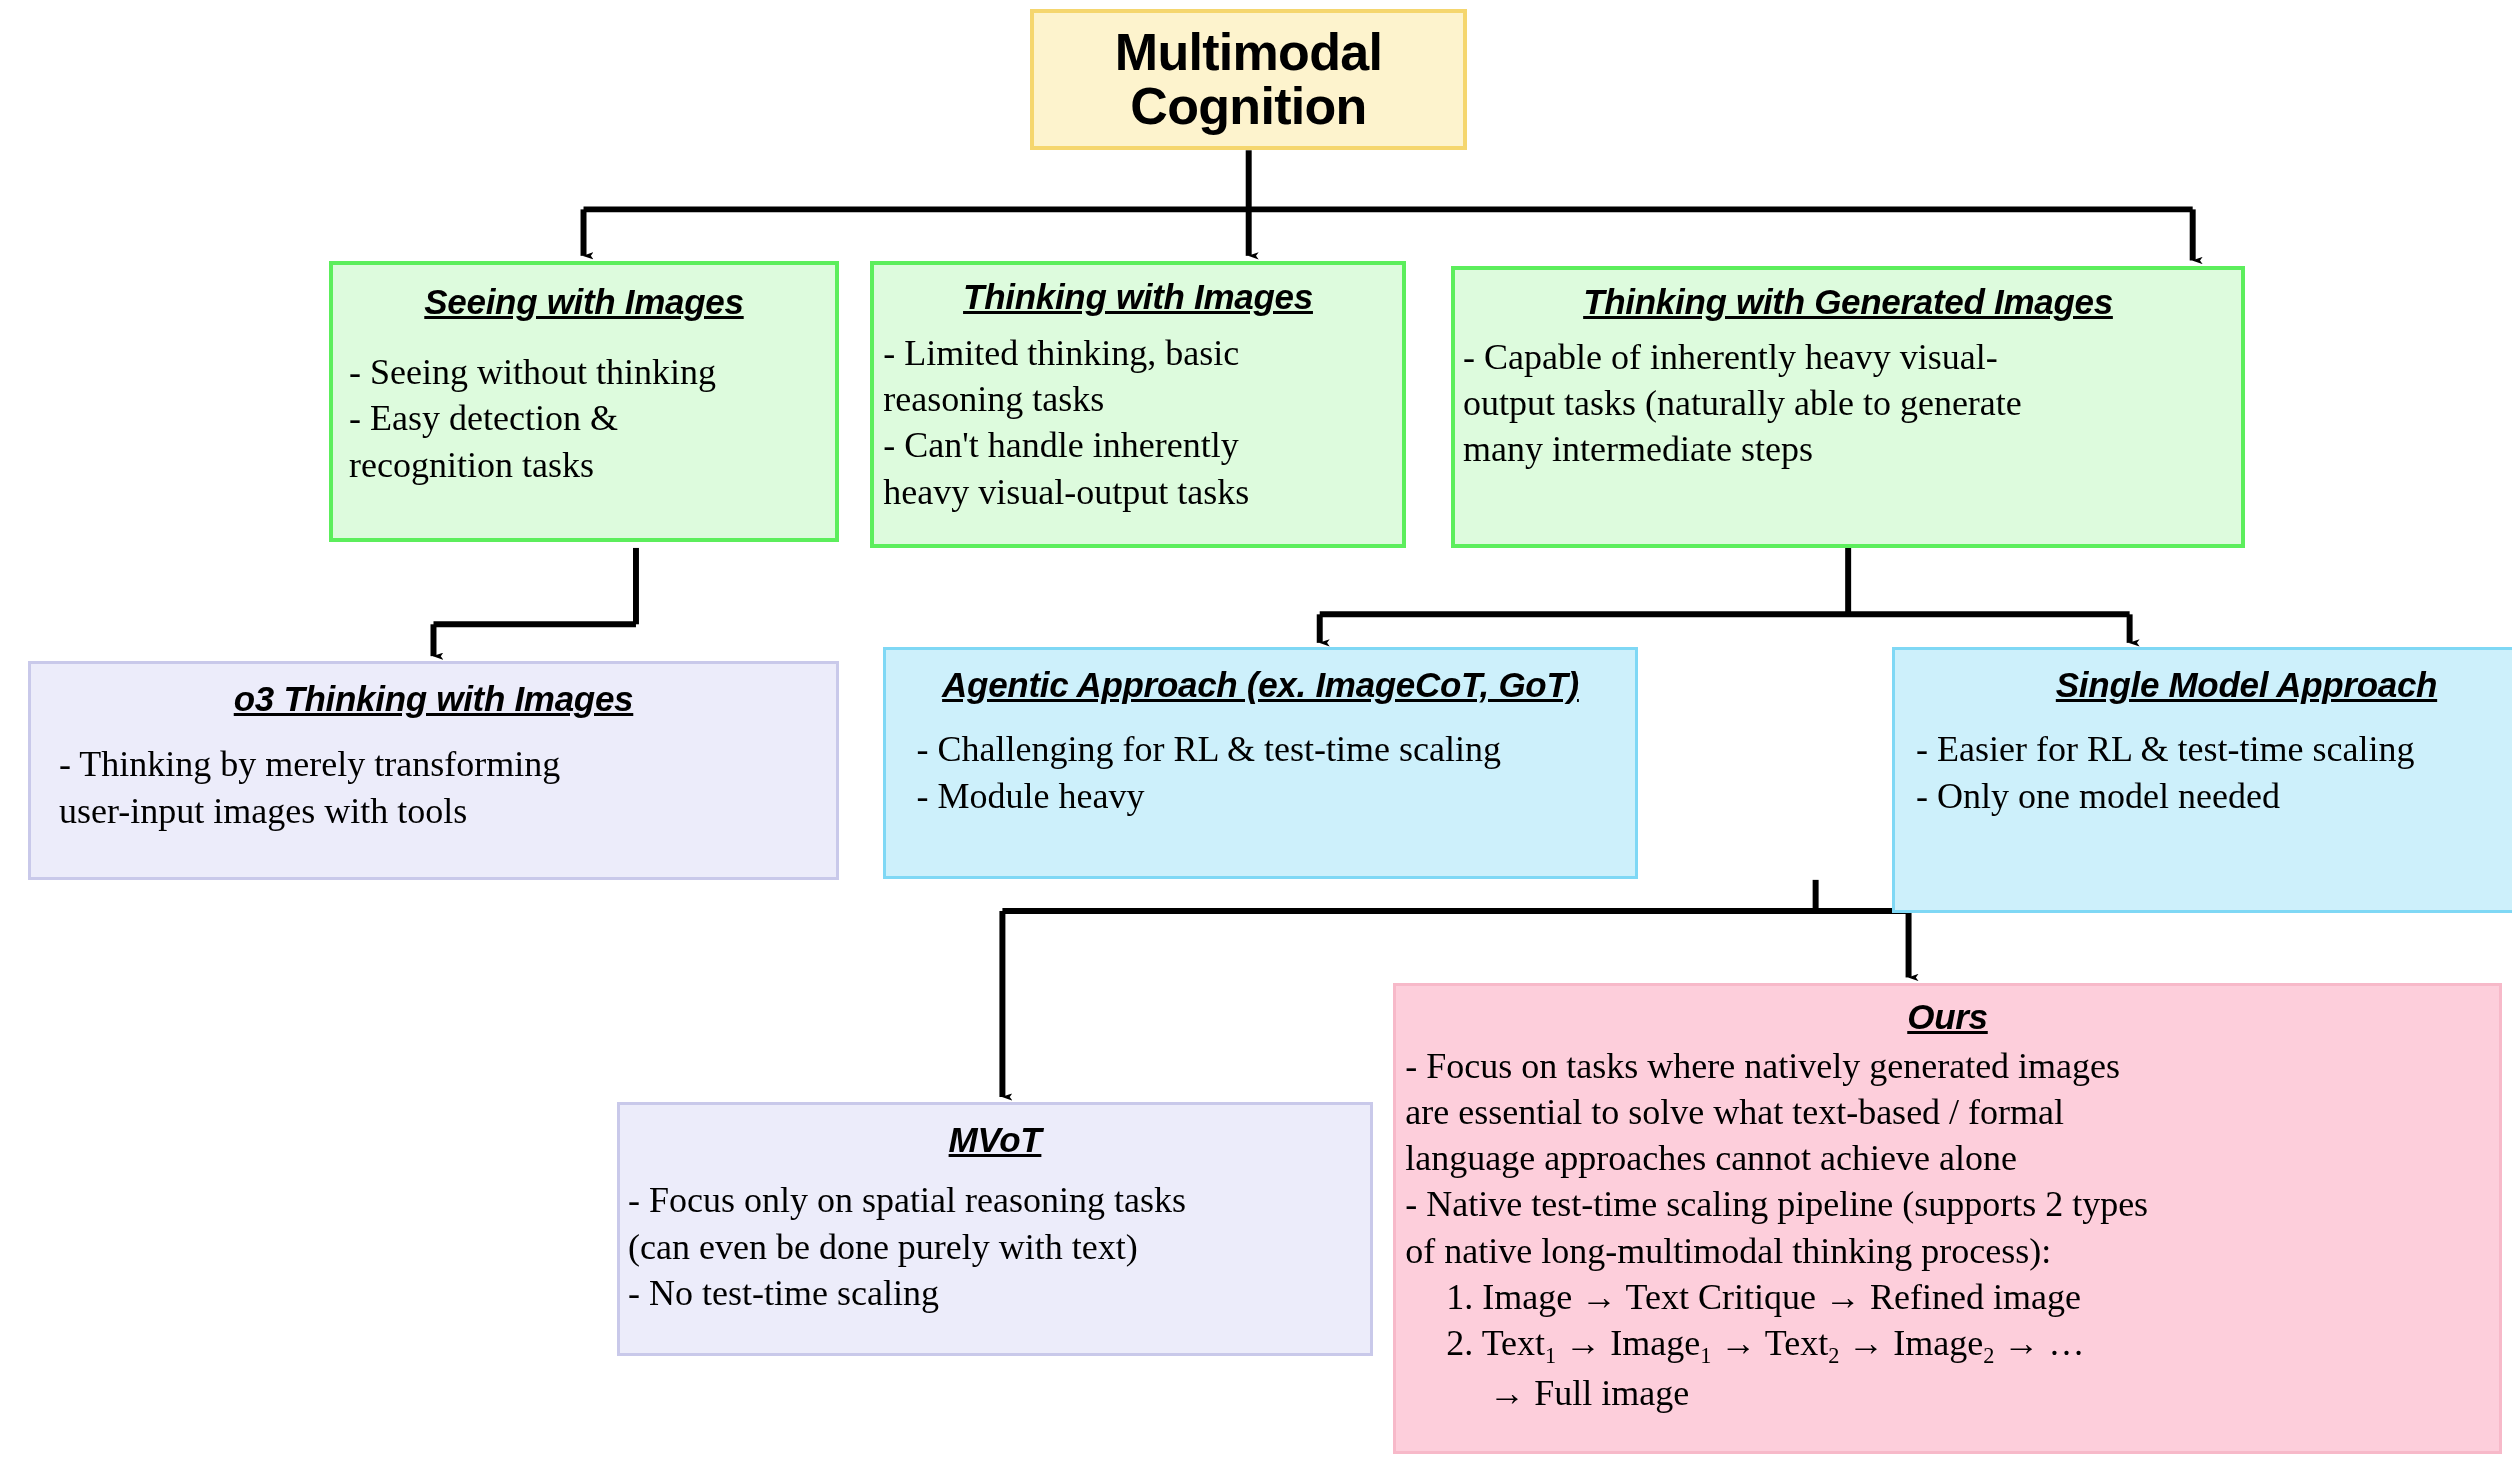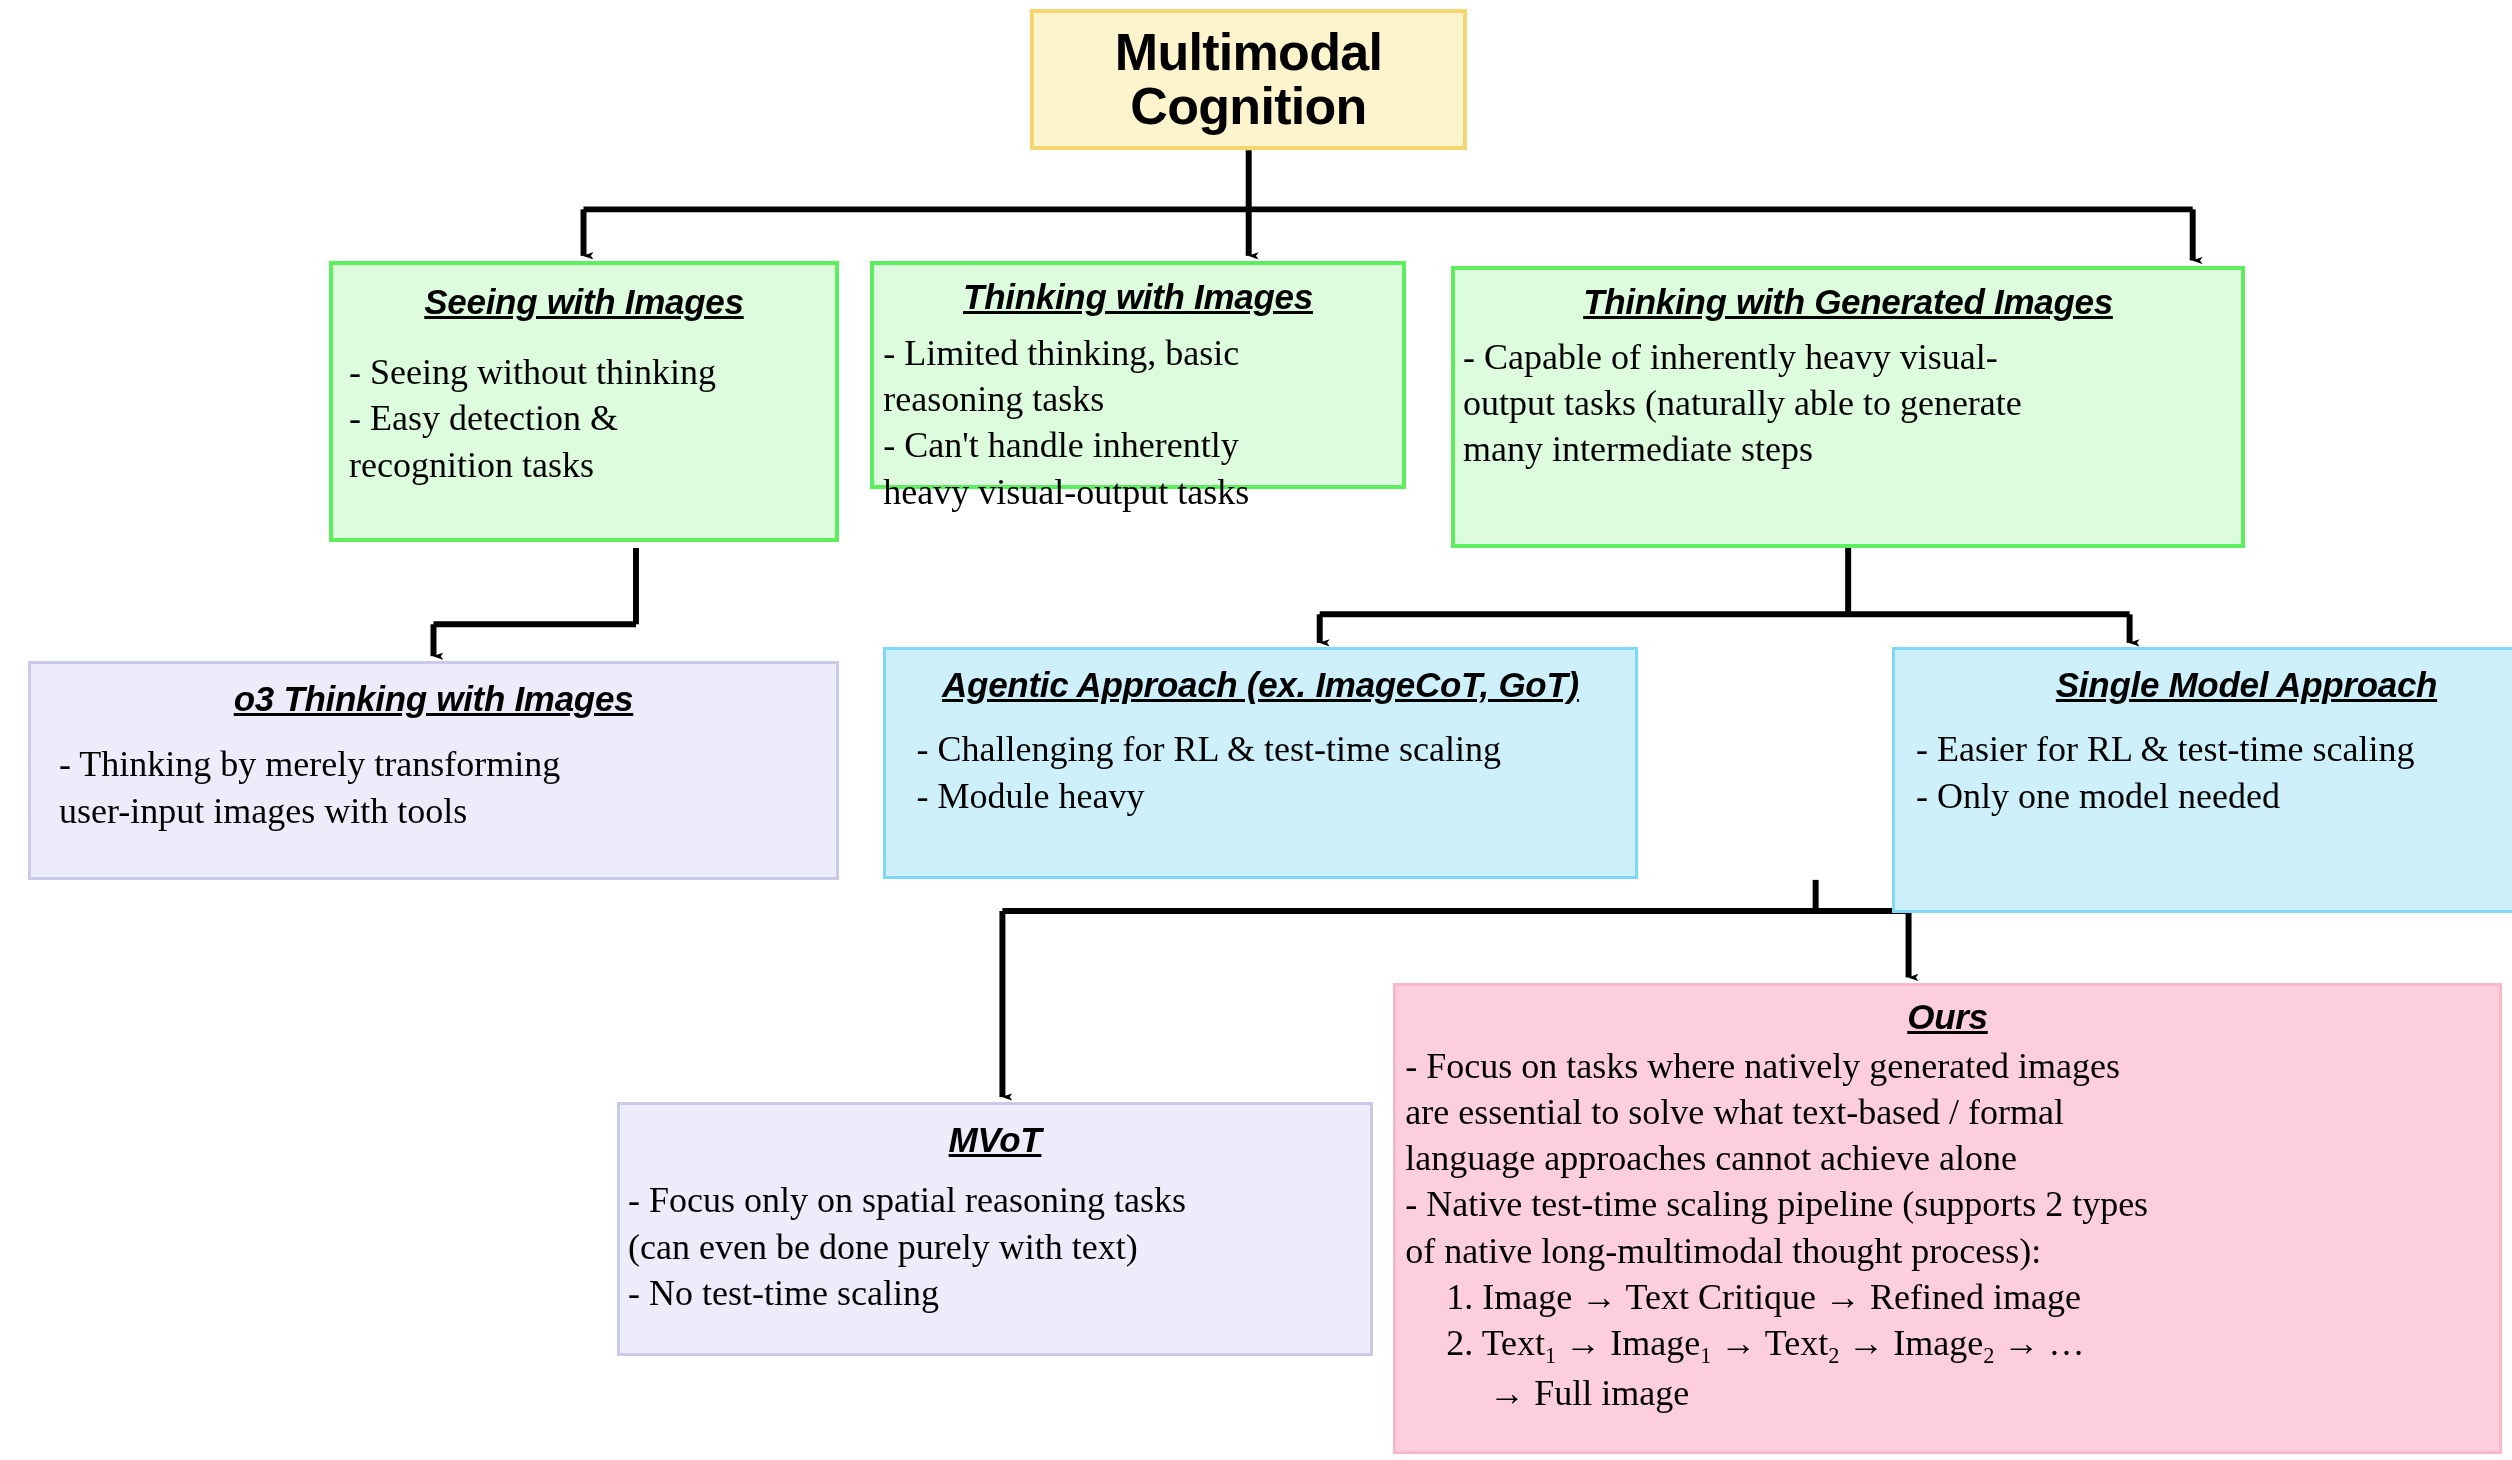--- a/index.html
+++ b/index.html
@@ -29,21 +29,21 @@
      display:flex;align-items:center;justify-content:center;
   }
   #root-box .title{
      font-style:normal;text-decoration:none;
      font-size:52px;line-height:1.03;letter-spacing:-0.7px;
   }
 
   
   .green{background:#ddfbdd;border:4.6px solid #5cee5c;}
   #g1{left:329px;top:261px;width:510px;height:281px;}
-  #g2{left:870px;top:261px;width:536px;height:228px;}
+  #g2{left:870px;top:261px;width:536px;height:287px;}
   #g3{left:1451px;top:266px;width:794px;height:282px;}
 
   
   .lav{background:#ececfa;border:3.3px solid #c9c9ea;}
   .cyan{background:#cdf0fb;border:3.3px solid #7fd8f5;}
   #o3{left:28px;top:661px;width:811px;height:219px;}
   #agentic{left:883px;top:647px;width:755px;height:232px;}
   #single{left:1892px;top:647px;width:709px;height:266px;}
 
   
@@ -187,21 +187,21 @@
     </div>
   </div>
 
   <div class="box" id="ours">
     <div class="title">Ours</div>
     <div class="body">
       <span class="ln">- Focus on tasks where natively generated images</span>
       <span class="ln">are essential to solve what text-based / formal</span>
       <span class="ln">language approaches cannot achieve alone</span>
       <span class="ln">- Native test-time scaling pipeline (supports 2 types</span>
-      <span class="ln">of native long-multimodal thought process):</span>
+      <span class="ln">of native long-multimodal thinking process):</span>
       <span class="num">1. Image → Text Critique → Refined image</span>
       <span class="num"><span>2. Text</span><sub>1</sub><span> → Image</span><sub>1</sub><span> → Text</span><sub>2</sub><span> → Image</span><sub>2</sub><span> → …</span></span>
       <span class="cont">→ Full image</span>
     </div>
   </div>
 
 </div>
 
 
 </body></html>

